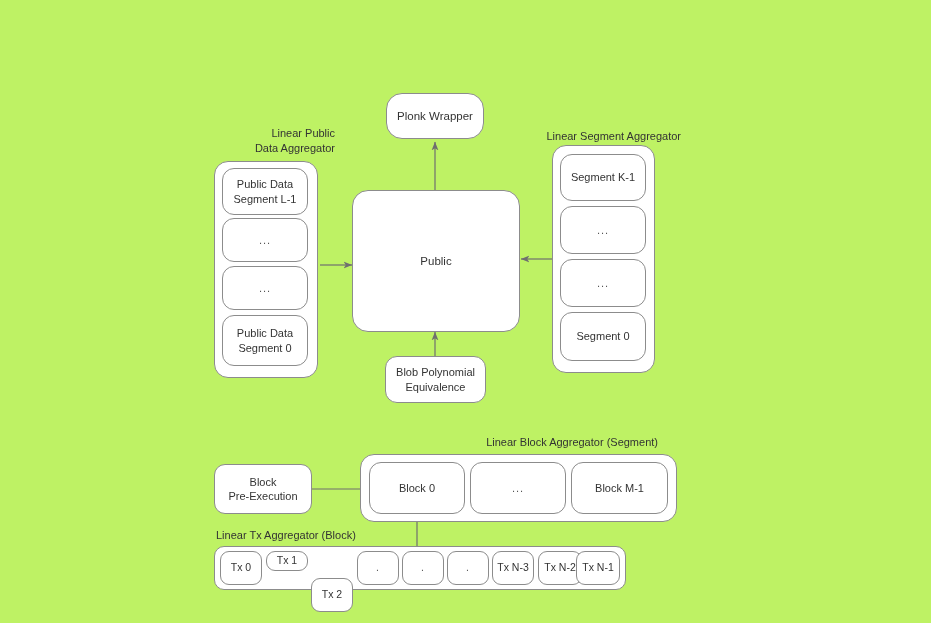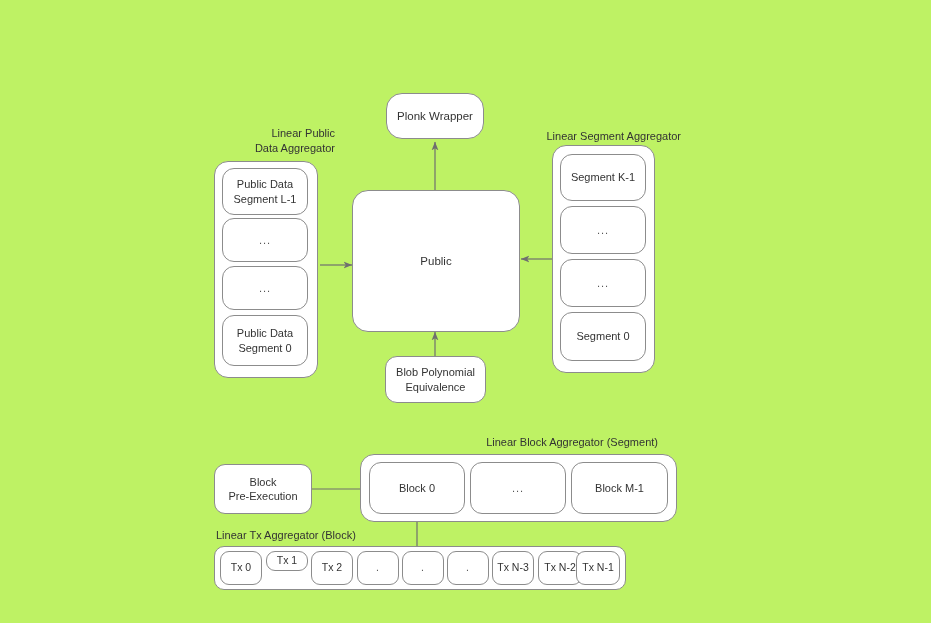--- a/index.html
+++ b/index.html
@@ -154,21 +154,21 @@
   </div>
 
   <div class="grp-label" style="left:216px; top:528px; width:220px; text-align:left;">Linear Tx Aggregator (Block)</div>
   <div class="container-box" style="left:214px; top:546px; width:412px; height:44px; border-radius:10px;"></div>
   <div class="node tx-node" style="left:220px; top:551px; width:42px; height:34px;">
     <span>Tx 0</span>
   </div>
   <div class="node tx-node" style="left:266px; top:551px; width:42px; height:20px;">
     <span>Tx 1</span>
   </div>
-  <div class="node tx-node" style="left:311px; top:551px; width:42px; height:34px;">
+  <div class="node tx-node" style="left:311px; top:578px; width:42px; height:34px;">
     <span>Tx 2</span>
   </div>
   <div class="node tx-node" style="left:357px; top:551px; width:42px; height:34px;">
     <span class="dots">.</span>
   </div>
   <div class="node tx-node" style="left:402px; top:551px; width:42px; height:34px;">
     <span class="dots">.</span>
   </div>
   <div class="node tx-node" style="left:447px; top:551px; width:42px; height:34px;">
     <span class="dots">.</span>

